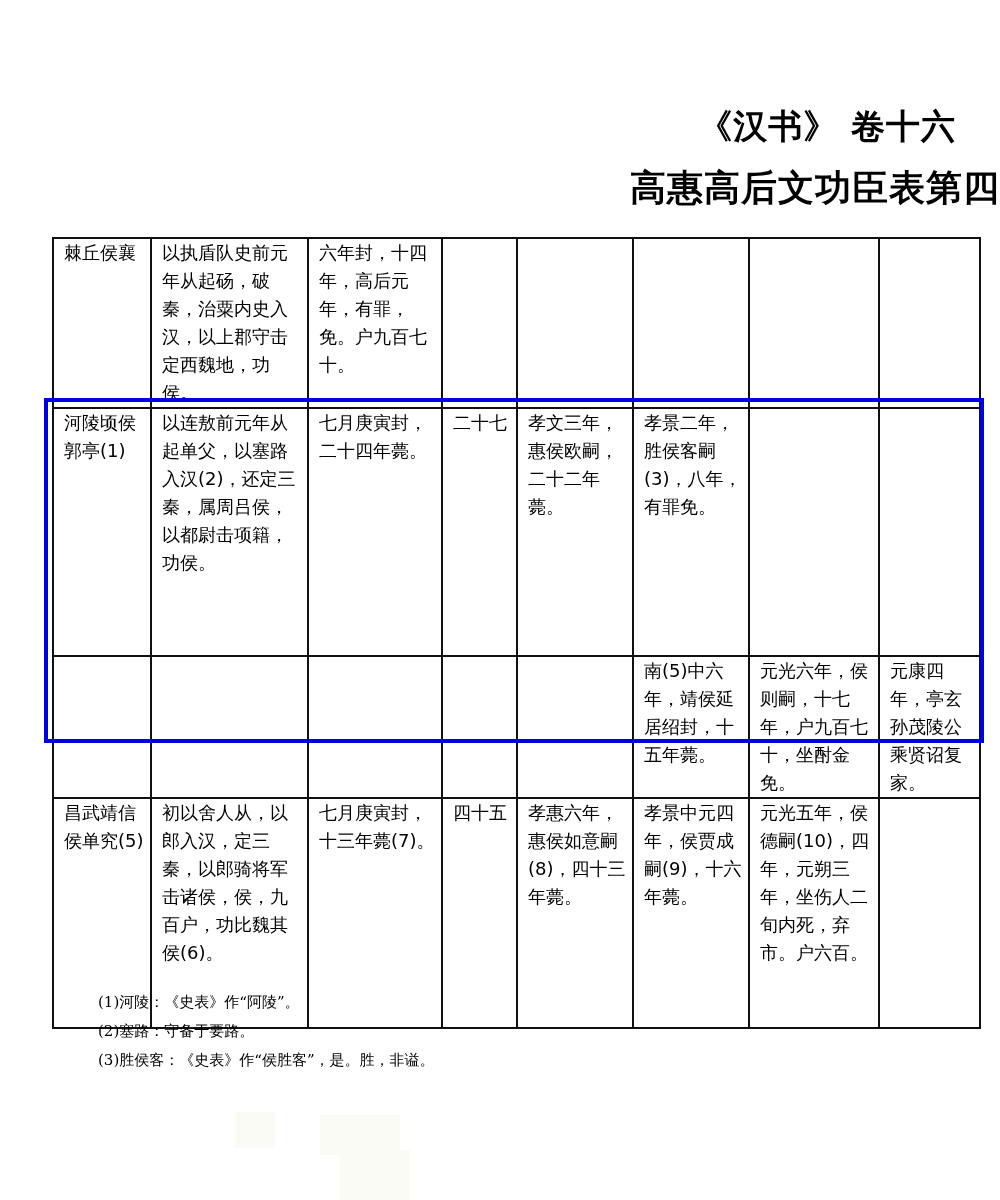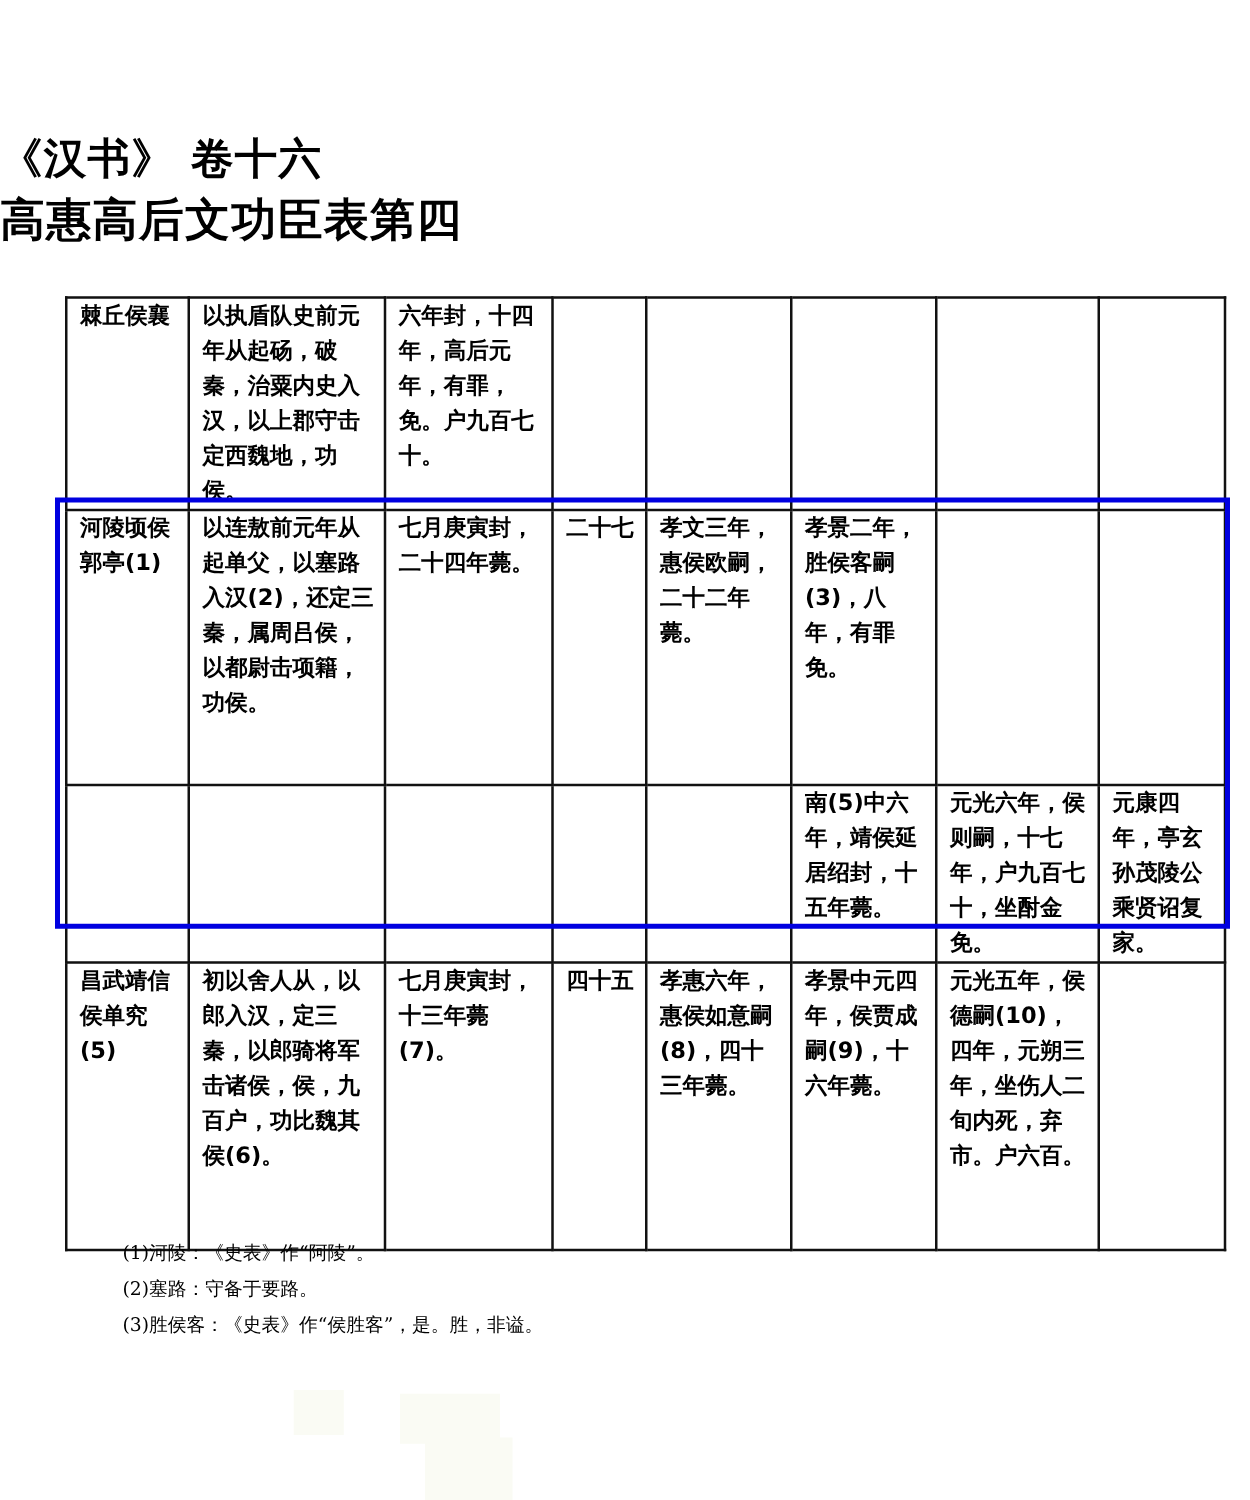--- a/index.html
+++ b/index.html
@@ -1,21 +1,21 @@
 <!DOCTYPE html>
 <html><head>
 <meta charset="utf-8">
 <style>
   html, body { margin:0; padding:0; background:#ffffff; }
   body { width:1000px; height:1200px; position:relative; overflow:hidden; font-family:"DejaVu Sans", sans-serif; color:#000; }
-  .title { position:absolute; left:0; width:920px; text-align:left; font-weight:bold; font-family:"DejaVu Sans", sans-serif; }
+  .title { position:absolute; left:0; width:920px; text-align:right; font-weight:bold; font-family:"DejaVu Sans", sans-serif;padding-left:36px; }
   .title.l1 { top:104px; font-size:34px; letter-spacing:1px; }
-  .title.l2 { top:152px; font-size:36px; letter-spacing:1px; }
+  .title.l2 { top:164px; font-size:36px; letter-spacing:1px;margin-left:44px; }
   table.main { position:absolute; left:52px; top:237px; border-collapse:collapse; table-layout:fixed; }
-  table.main td { border:2px solid #111; vertical-align:top; padding:0 6px 0 10px; font-size:18px; line-height:28px; font-weight:bold; font-family:"DejaVu Sans", sans-serif; overflow:hidden; word-break:break-all; }
+  table.main td { border:2px solid #111; vertical-align:top; padding:0 6px 0 10px; font-size:18px; line-height:28px; font-weight:normal; font-family:"DejaVu Sans", sans-serif; overflow:hidden; word-break:break-all; }
   .hl { position:absolute; left:44px; top:398px; width:932px; height:337px; border:4px solid #0000e0; pointer-events:none; }
   .notes { position:absolute; left:98px; top:988px; font-family:"DejaVu Serif", serif; font-size:15px; line-height:29px; }
   .notes div { white-space:nowrap; }
   .ghost { position:absolute; background:#fafbf4; }
 </style>
 </head>
 <body>
 
 <div class="title l1">《汉书》 卷十六</div>
 <div class="title l2">高惠高后文功臣表第四</div>
@@ -35,21 +35,21 @@
       <tr style="height:167px">
     <td>棘丘侯襄</td>
     <td>以执盾队史前元年从起砀，破秦，治粟内史入汉，以上郡守击定西魏地，功侯。</td>
     <td>六年封，十四年，高后元年，有罪，免。户九百七十。</td>
     <td></td>
     <td></td>
     <td></td>
     <td></td>
     <td></td>
   </tr>
-  <tr style="height:220px">
+  <tr style="height:248px">
     <td>河陵顷侯郭亭(1)</td>
     <td>以连敖前元年从起单父，以塞路入汉(2)，还定三秦，属周吕侯，以都尉击项籍，功侯。</td>
     <td>七月庚寅封，二十四年薨。</td>
     <td>二十七</td>
     <td>孝文三年，惠侯欧嗣，二十二年薨。</td>
     <td>孝景二年，胜侯客嗣(3)，八年，有罪免。</td>
     <td></td>
     <td></td>
   </tr>
   <tr style="height:141px">

